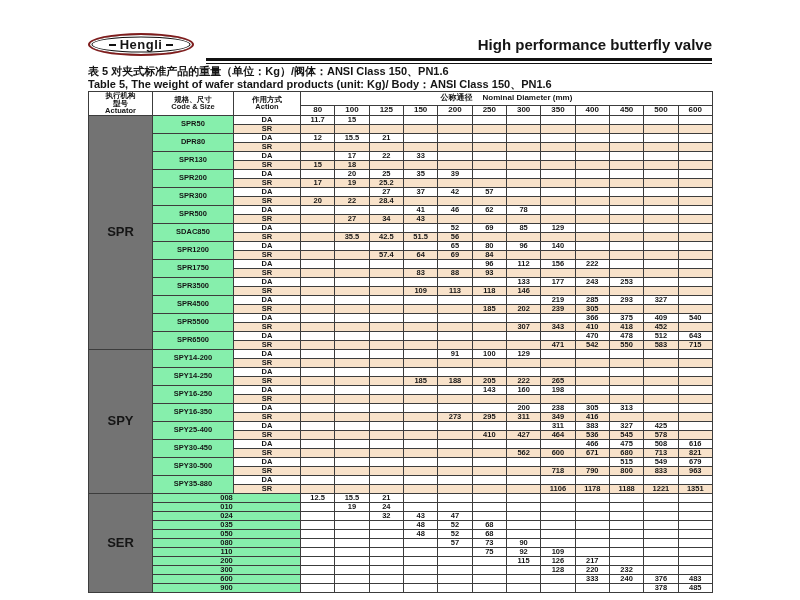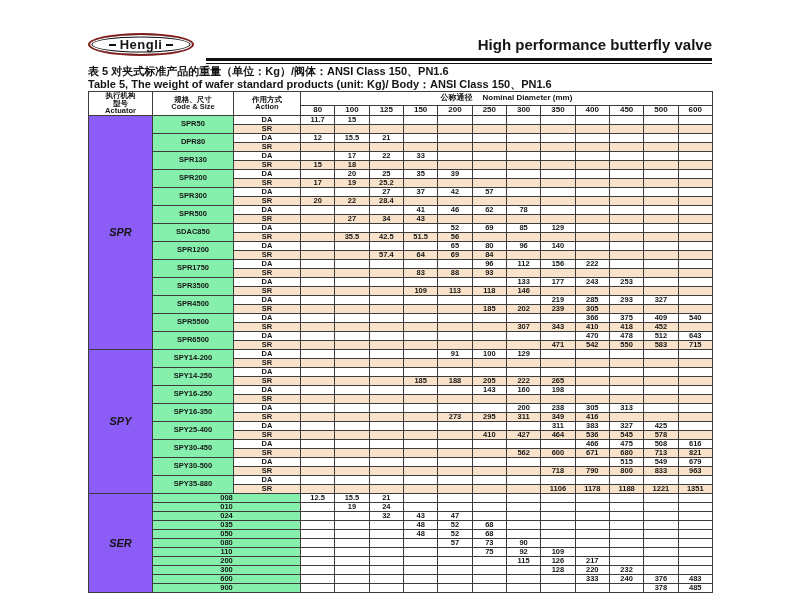--- a/index.html
+++ b/index.html
@@ -30,21 +30,21 @@
   col.c-action { width:67px; }
   col.c-dia  { width:34.33px; }
   th, td { border:1px solid #3c3c3c; text-align:center; vertical-align:middle;
            padding:0; height:8.6px; line-height:8px; overflow:hidden; white-space:nowrap; }
   thead th { font-weight:bold; }
   .h-left { font-size:7.5px; line-height:7.5px; height:auto; }
   .h-left div { line-height:7.6px; }
   .h-dia { font-size:8px; height:14px; }
   .h-dia .cn { margin-right:10px; }
   .h-num { font-size:8px; height:10px; }
-  .group-cell { font-size:11px; background:#8b5cf6;font-style:italic; }
+  .group-cell { font-size:13px; background:#737373; }
   .code-cell { background:#86efac; }
   .sr-row td.action-cell, .sr-row td.val-cell { background:var(--sr-bg); }
   table { border:1.5px solid #222; }
 </style>
 </head>
 <body>
 
 <div class="page">
 
   <div class="brand-row">

